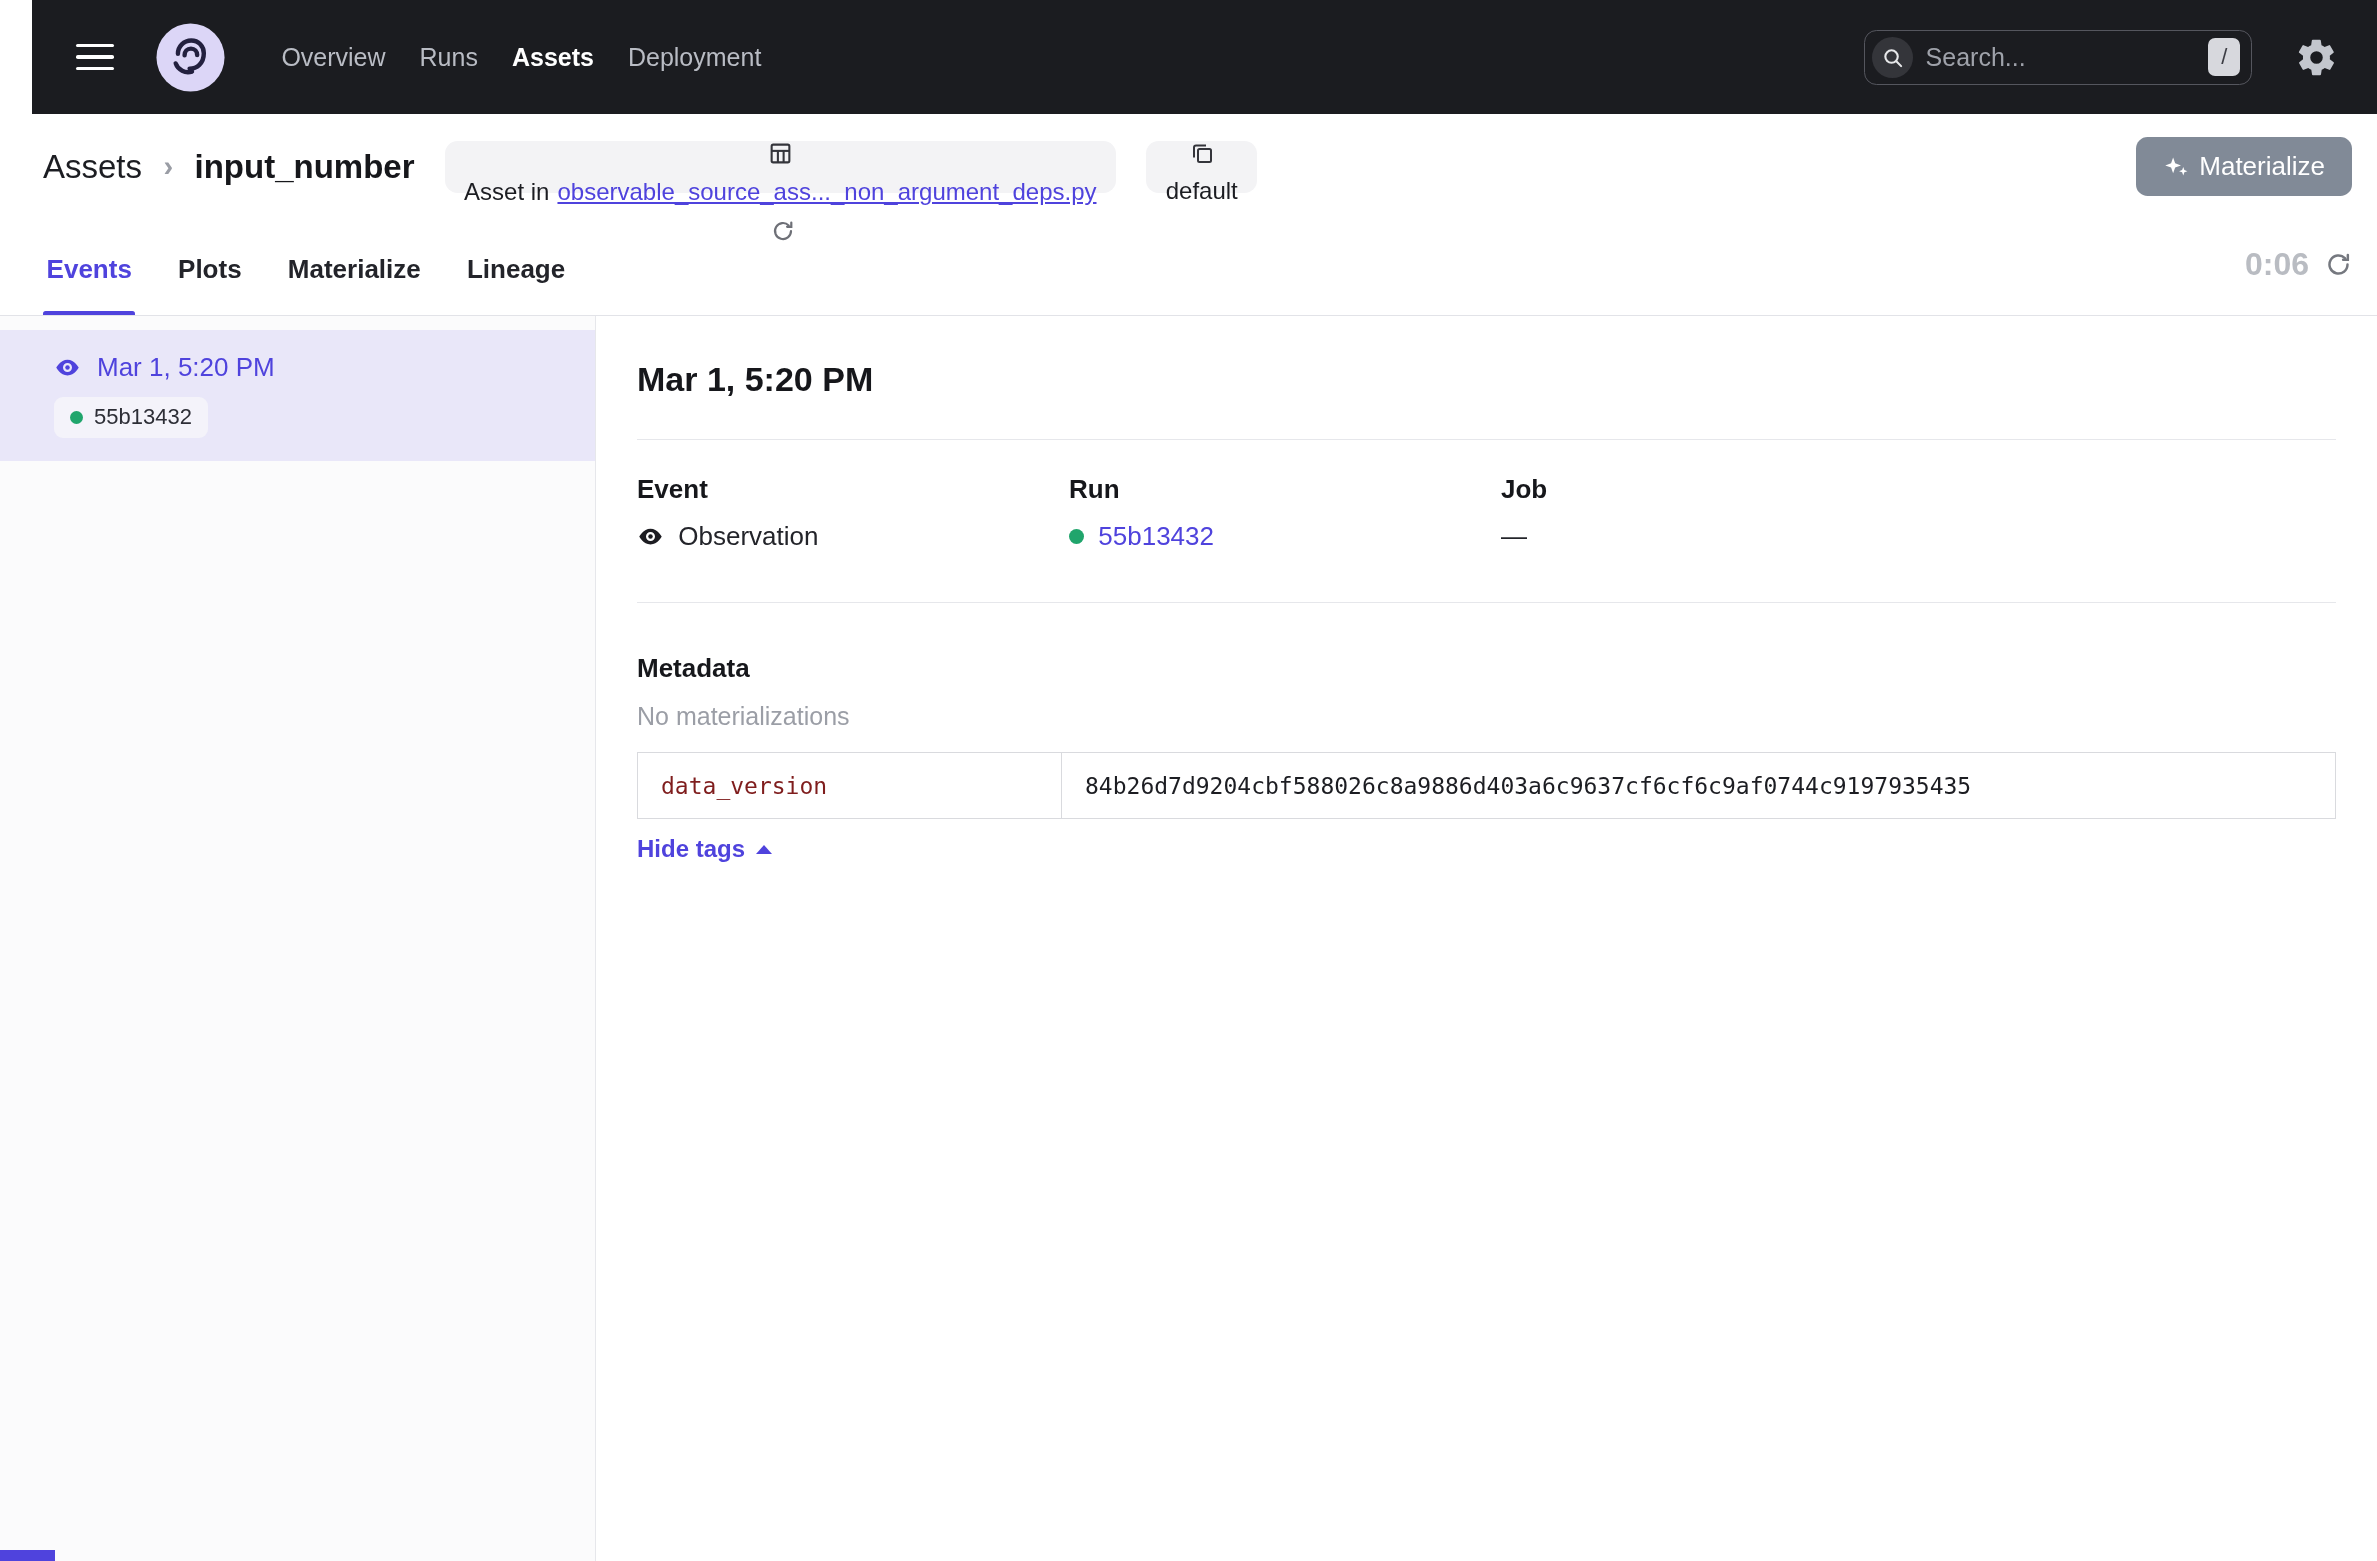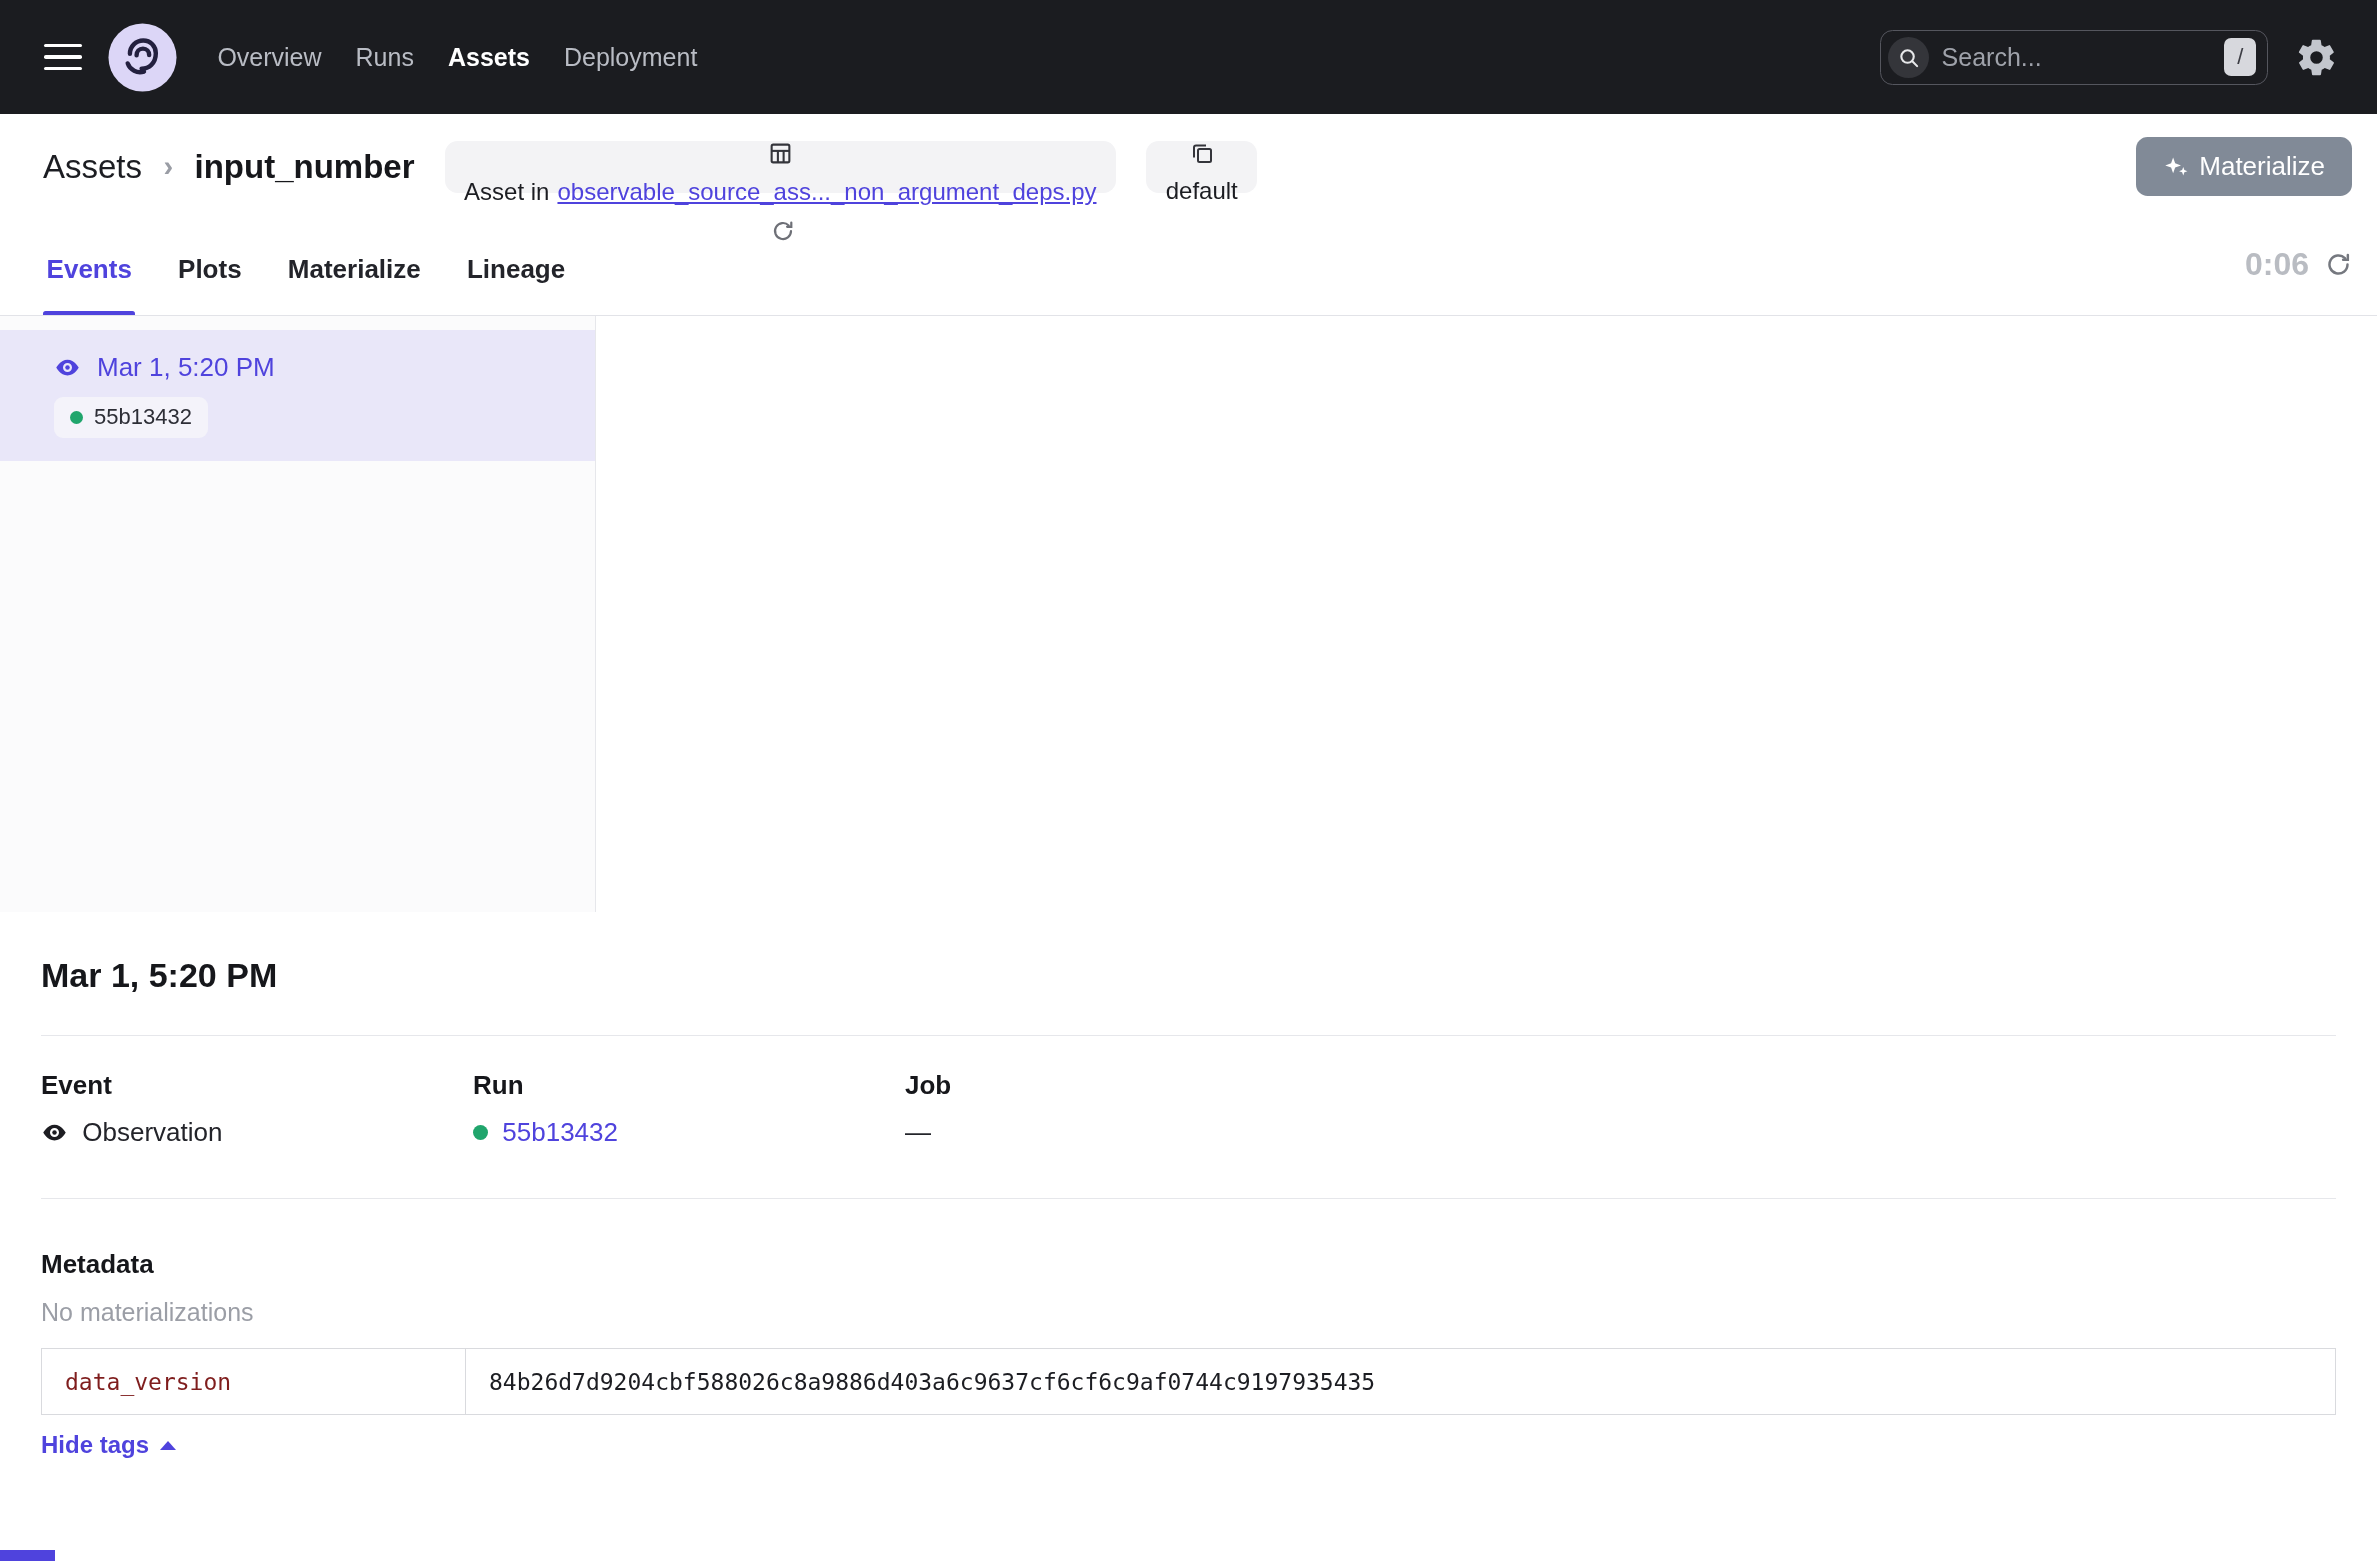--- a/index.html
+++ b/index.html
@@ -8,21 +8,21 @@
     font-family:"Liberation Sans", sans-serif;
     background:#ffffff; color:#1c1d22;
     position:relative; overflow:hidden;
   }
   svg { display:block; }
 
   
   .topnav {
     height:114px; background:#1b1c20;
     display:flex; align-items:center;
-    padding:0 39px; gap:0;
+    padding:0 39px; gap:16px;margin-left:32px;
   }
   .hamburger { background:none; border:none; cursor:pointer;
     display:flex; flex-direction:column; gap:8px; padding:5.4px; }
   .hamburger span { display:block; width:38px; height:3.6px; background:#ffffff; border-radius:1.8px; }
   .logo { width:71px; height:71px; margin-left:19.6px; flex:0 0 auto; }
   .nav-items { display:flex; gap:34px; margin-left:39px; }
   .nav-item { font-size:25px; color:#b9bcc4; text-decoration:none; cursor:pointer; }
   .nav-item.active { color:#ffffff; font-weight:700; }
   .topnav-spacer { flex:1; }
   .searchbox {
@@ -60,21 +60,21 @@
   .tab { font-size:26px; font-weight:700; color:#23242a; padding:0 3.6px 30px; margin-right:39px;
     position:relative; cursor:pointer; background:none; border:none; font-family:inherit; }
   .tab.active { color:#4F43DD;margin-top:27px; }
   .tab.active::after { content:""; position:absolute; left:0; right:0; bottom:0; height:4.5px;
     background:#4F43DD; border-radius:2.7px 2.7px 0 0; }
   .tabs-right { margin-left:auto; display:flex; align-items:center; gap:16px; padding-bottom:32px; }
   .timer { color:#b9bcc2; font-size:32px;font-weight:bold; }
   .refresh-btn { background:none; border:none; color:#75787f; cursor:pointer; }
 
   
-  .content { display:flex; height:1245px;flex-direction:column; }
+  .content { display:flex; height:1245px; }
   .sidebar { width:596px; flex:0 0 596px; background:#fbfbfc; border-right:0.9px solid #e6e7eb; padding-top:14.3px; }
   .event-item { background:#E9E7F9; padding:21.4px 21.4px 23px 54px; cursor:pointer; }
   .event-time-row { display:flex; align-items:center; gap:16px; color:#4F43DD; font-size:26px; }
   .run-chip { margin-top:14.3px; background:#f4f3fa; border-radius:9px; height:41px;
     display:inline-flex; align-items:center; gap:10.7px; padding:0 16px; font-size:22px; color:#2d2e36; }
   .dot { width:13.4px; height:13.4px; border-radius:50%; background:#20A56C; flex:0 0 auto; }
 
   .main { flex:1; background:#ffffff; padding:43px 41px 0 41px; min-width:0; }
   .detail-heading { font-size:34px; font-weight:700; color:#16171b; line-height:41px; }
   .divider { height:0.9px; background:#e6e7eb; margin-top:39px; }

